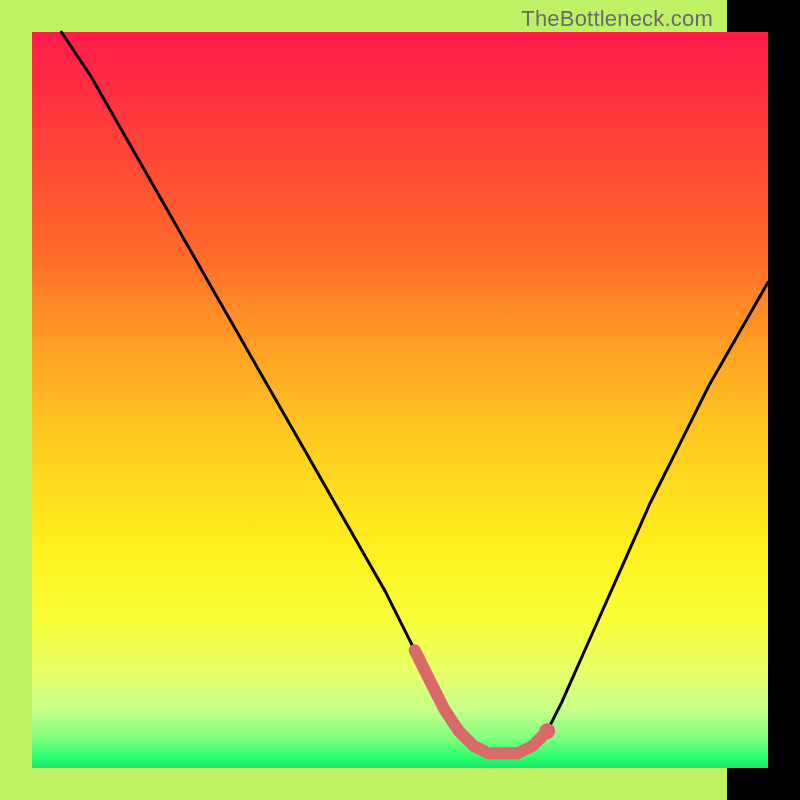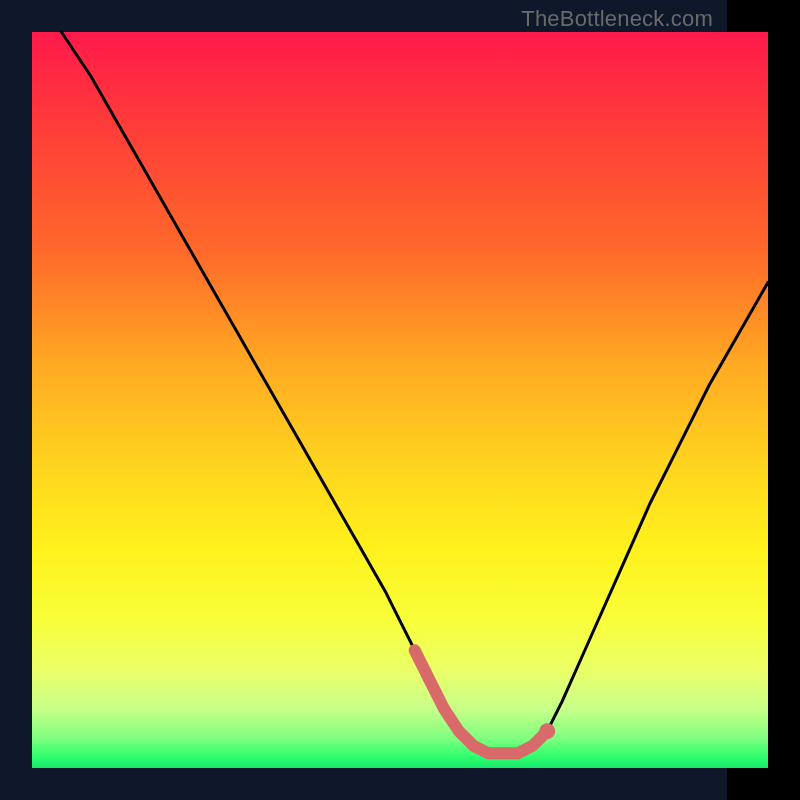--- a/index.html
+++ b/index.html
@@ -10,21 +10,21 @@
     background: #000;
     overflow: hidden;
     font-family: Arial, Helvetica, sans-serif;
   }
   .frame {
     position: absolute;
     top: 0;
     left: 0;
     width: 727px;
     height: 800px;
-    background: #0f172a;
+    background: #bef264;
   }
   .plot-area {
     position: absolute;
     top: 32px;
     left: 32px;
     width: 736px;
     height: 736px;
     
     background: linear-gradient(to bottom,
       #ff1a4b 0%,

